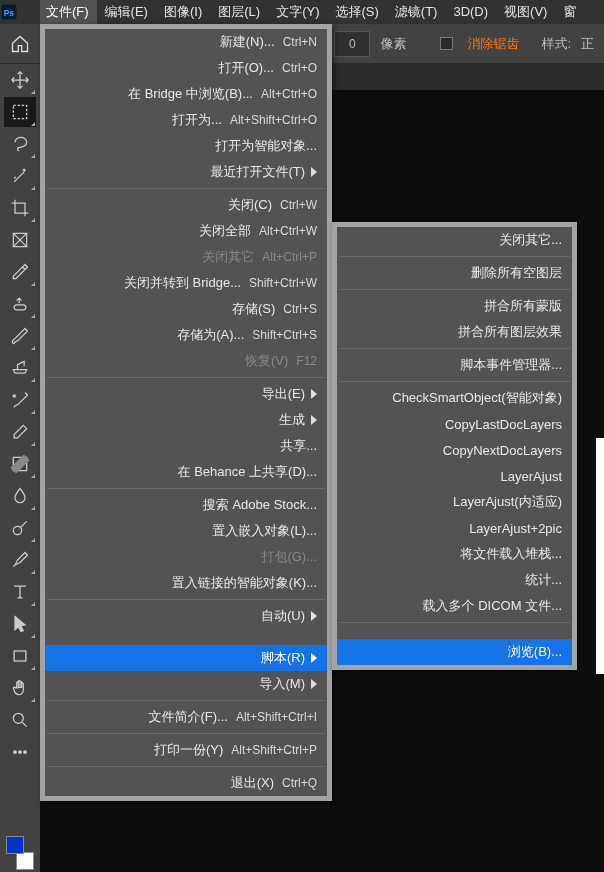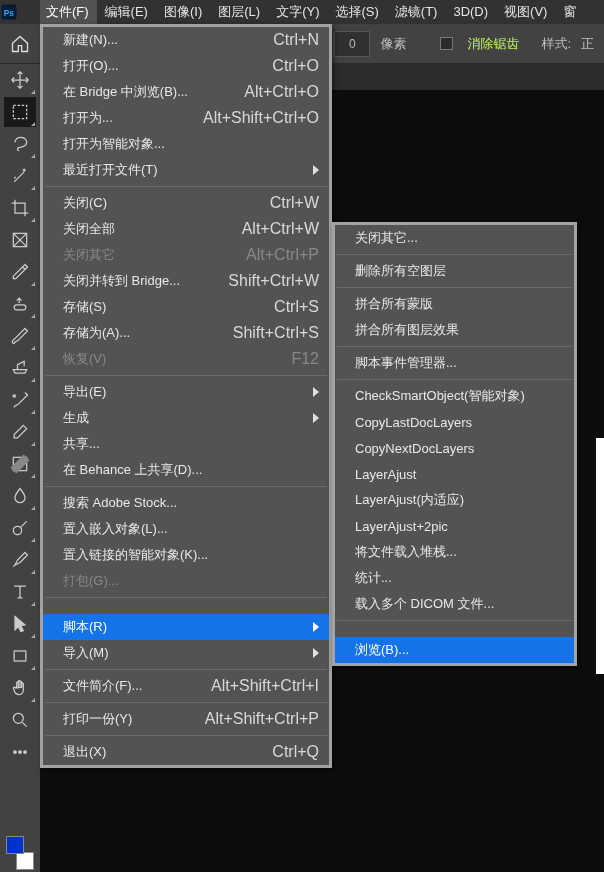--- a/index.html
+++ b/index.html
@@ -26,27 +26,27 @@
   .tools { position: absolute; left: 0; top: 64px; width: 40px; background: #424242; display: flex; flex-direction: column; align-items: center; height: 808px; }
   .tool { width: 32px; height: 30px; display: flex; align-items: center; justify-content: center; color: #ccc; margin: 1px 0; position: relative; }
   .tool.sel { background: #1a1a1a; }
   .tool svg { width: 20px; height: 20px; stroke: #ccc; fill: none; stroke-width: 1.5; }
   .tool .tri { position: absolute; right: 1px; bottom: 1px; width: 0; height: 0; border-left: 4px solid transparent; border-bottom: 4px solid #aaa; }
   .color-swatches { margin-top: auto; width: 32px; height: 38px; position: relative; }
   .color-fg { position: absolute; left: 2px; top: 2px; width: 18px; height: 18px; background: #0033cc; border: 1px solid #888; }
   .color-bg { position: absolute; right: 2px; bottom: 2px; width: 18px; height: 18px; background: #fff; border: 1px solid #888; }
 
   
-  .dropdown { position: absolute; background: #535353; border: 3px solid #a3a3a3; box-shadow: 2px 2px 6px rgba(0,0,0,.5); color: #e8e8e8; font-size: 13px; }
+  .dropdown { position: absolute; background: #535353; border: 5px solid #a3a3a3; box-shadow: 2px 2px 6px rgba(0,0,0,.5); color: #e8e8e8; font-size: 13px; text-align: right; }
   .file-dd { left: 40px; top: 24px; width: 292px; }
   .script-dd { left: 332px; top: 222px; width: 245px; }
 
   .mi { display: flex; align-items: center; height: 26px; padding: 0 10px 0 20px; position: relative; white-space: nowrap; }
   .mi .lbl { flex: 1; }
-  .mi .sc { color: #d8d8d8; font-size: 16px; margin-left: 8px; }
+  .mi .sc { color: #d8d8d8; font-size: 12px; margin-left: 8px; }
   .mi .arrow { width: 0; height: 0; border-top: 5px solid transparent; border-bottom: 5px solid transparent; border-left: 6px solid #e0e0e0; margin-left: 6px; }
   .mi.disabled { color: #888; }
   .mi.disabled .sc { color: #888; }
   .mi.hover { background: #1473e6; color: #fff; margin-top: 16px; }
   .mi.hover .arrow { border-left-color: #fff; }
   .sep { height: 1px; background: #6a6a6a; margin: 3px 2px; }
 
   .canvas-area { position: absolute; left: 40px; top: 64px; right: 0; bottom: 0; background: #0d0d0d; }
   .white-strip { position: absolute; right: 0; top: 374px; width: 8px; height: 236px; background: #fff; }
   .file-tab-bar { position: absolute; left: 40px; top: 64px; right: 0; height: 26px; background: #2c2c2c; }
@@ -79,21 +79,21 @@
   <div class="home-icon">
     <svg viewBox="0 0 24 24" width="20" height="20">
         <path d="M3 11 L12 3 L21 11 V21 H14 V14 H10 V21 H3 Z" fill="none" stroke="#ddd" stroke-width="1.6"></path>
       </svg>
   </div>
   <div class="opt-right">
     <div class="small-box">0</div>
     <span class="opt-text">像素</span>
     <span style="width:14px"></span>
     <span class="checkbox"></span>
-    <span class="opt-text" style="color:#bef264">消除锯齿</span>
+    <span class="opt-text" style="color:#f97316">消除锯齿</span>
     <span class="opt-label">样式:</span>
     <span class="opt-text">正</span>
   </div>
 </div>
 
 <div class="canvas-area">
   <div class="white-strip"></div>
 </div>
 
 <div class="file-tab-bar"></div>
@@ -309,27 +309,31 @@
     <div class="mi">
       <span class="lbl">在 Behance 上共享(D)...</span>
     </div>
     <div class="sep"></div>
     <div class="mi">
       <span class="lbl">搜索 Adobe Stock...</span>
     </div>
     <div class="mi">
       <span class="lbl">置入嵌入对象(L)...</span>
     </div>
-    <div class="mi">
-      <span class="lbl">置入链接的智能对象(K)...</span>
-    </div>
     <div class="mi disabled">
       <span class="lbl">打包(G)...</span>
     </div>
-    <div class="sep"></div>
+    <div class="mi">
+      <span class="lbl">置入链接的智能对象(K)...</span>
+    </div>
+    <div class="sep"></div>
+    <div class="mi">
+      <span class="lbl">自动(U)</span>
+      <span class="arrow"></span>
+    </div>
     <div class="mi hover">
       <span class="lbl">脚本(R)</span>
       <span class="arrow"></span>
     </div>
     <div class="mi">
       <span class="lbl">导入(M)</span>
       <span class="arrow"></span>
     </div>
     <div class="sep"></div>
     <div class="mi">

